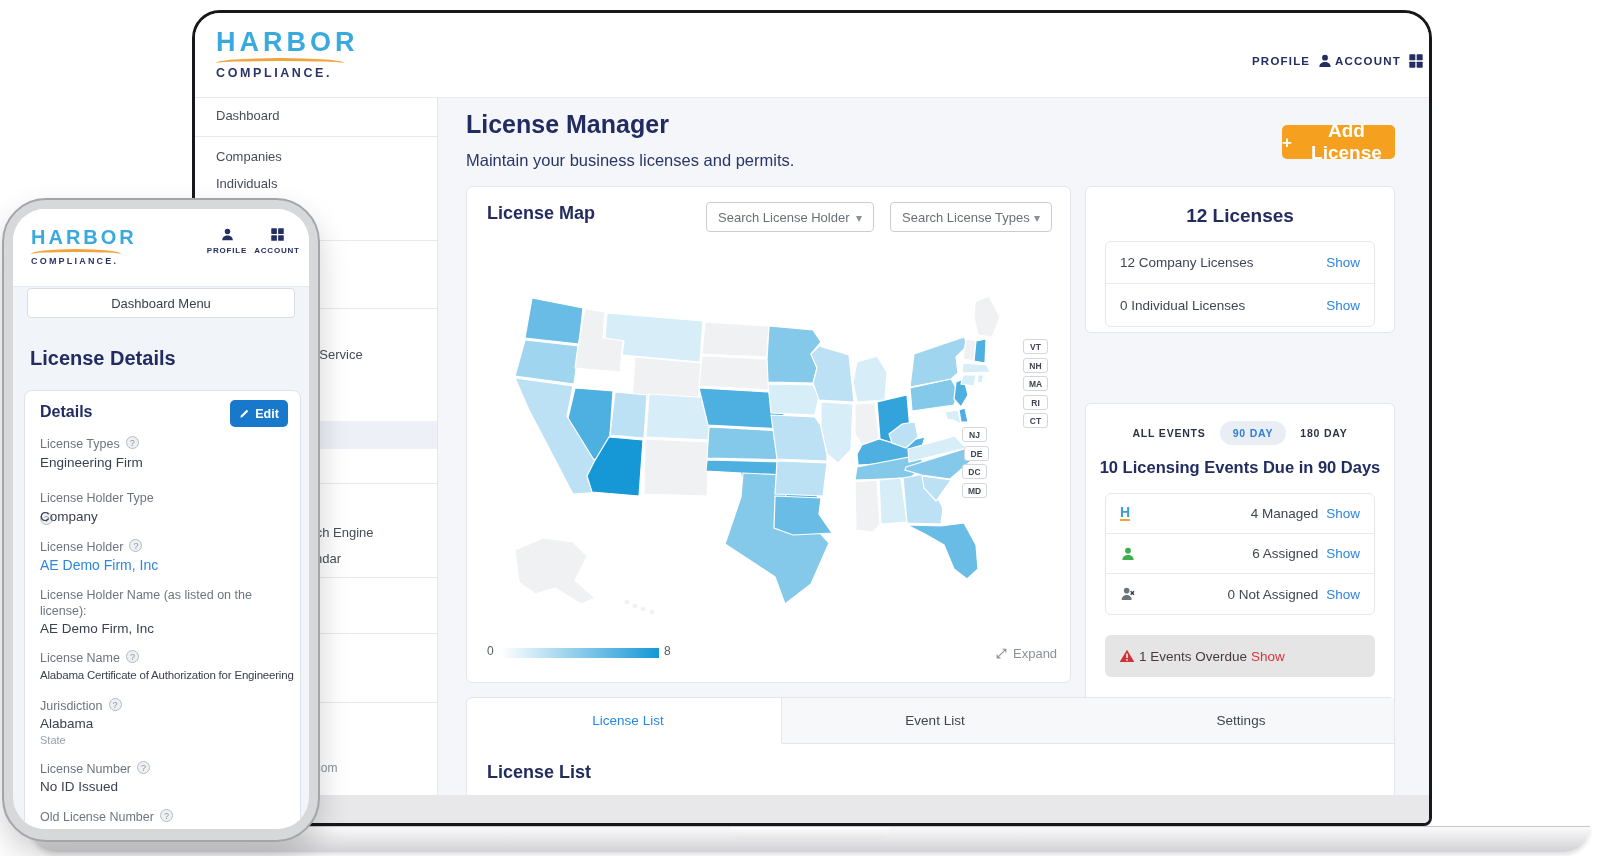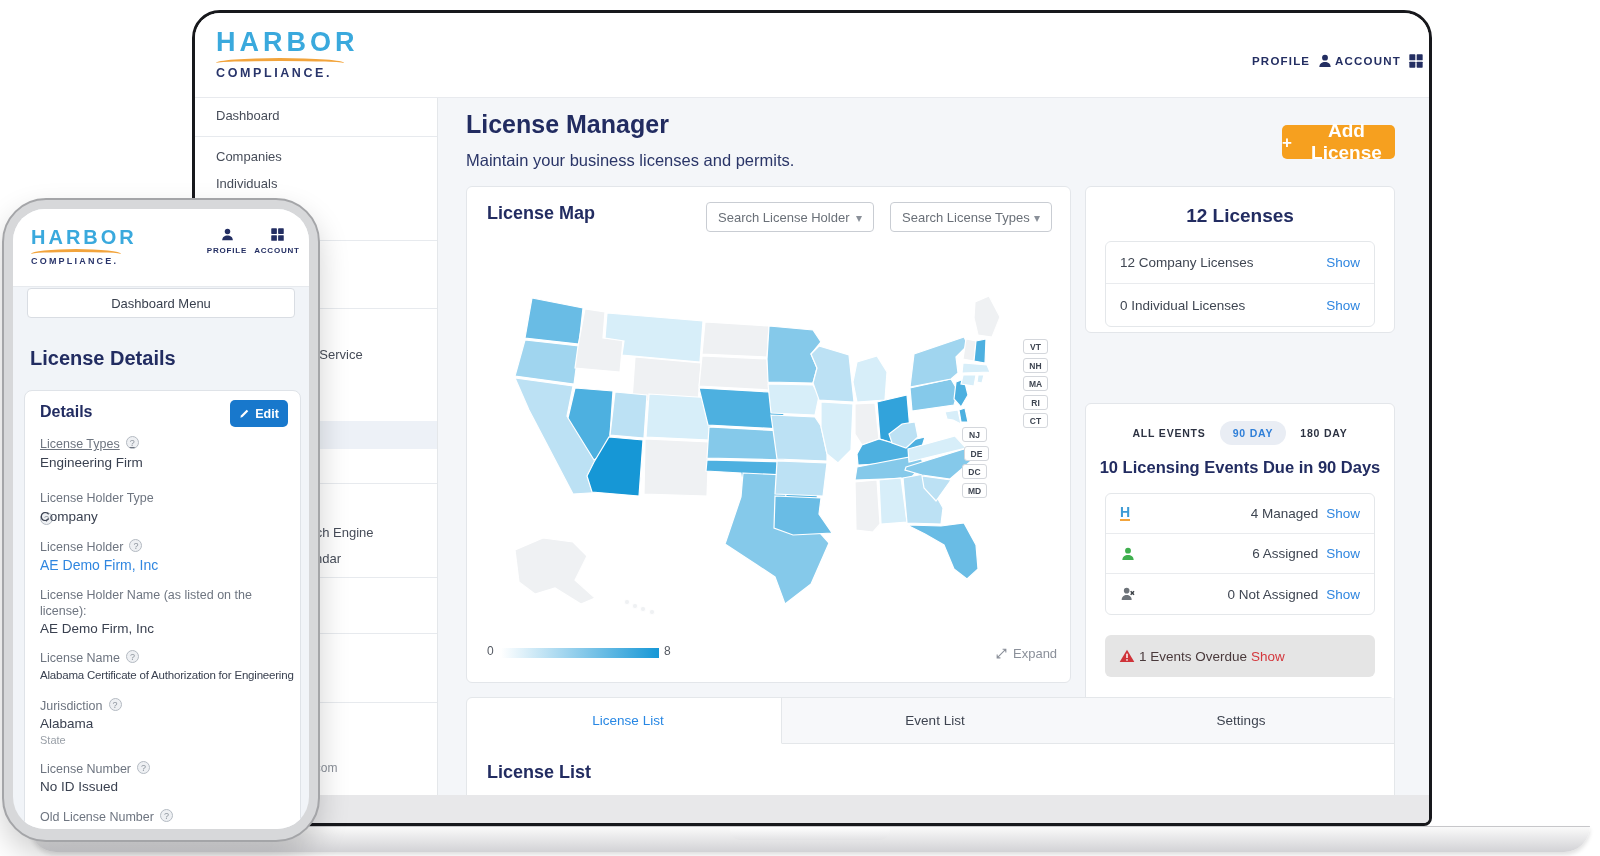--- a/index.html
+++ b/index.html
@@ -396,21 +396,21 @@
 
       <div class="det-card">
         <div class="det-title">Details</div>
         <button class="edit-btn">
           <svg viewBox="0 0 24 24">
               <path d="M3 21l1.2-4.6L16.8 3.8l3.4 3.4L7.6 19.8 3 21z"></path>
             </svg>
           <span>Edit</span>
         </button>
 
-        <div class="fld-lbl" style="top:45px;text-decoration:underline;">
+        <div class="fld-lbl" style="top:45px;">
           <span>License Types</span>
             <span class="help"></span>
         </div>
         <div class="fld-val" style="top:64px;">Engineering Firm</div>
 
         <div class="fld-lbl" style="top:99px;flex-direction:column;">
           <span>License Holder Type</span>
             <span class="help"></span>
         </div>
         <div class="fld-val" style="top:118px;">Company</div>

